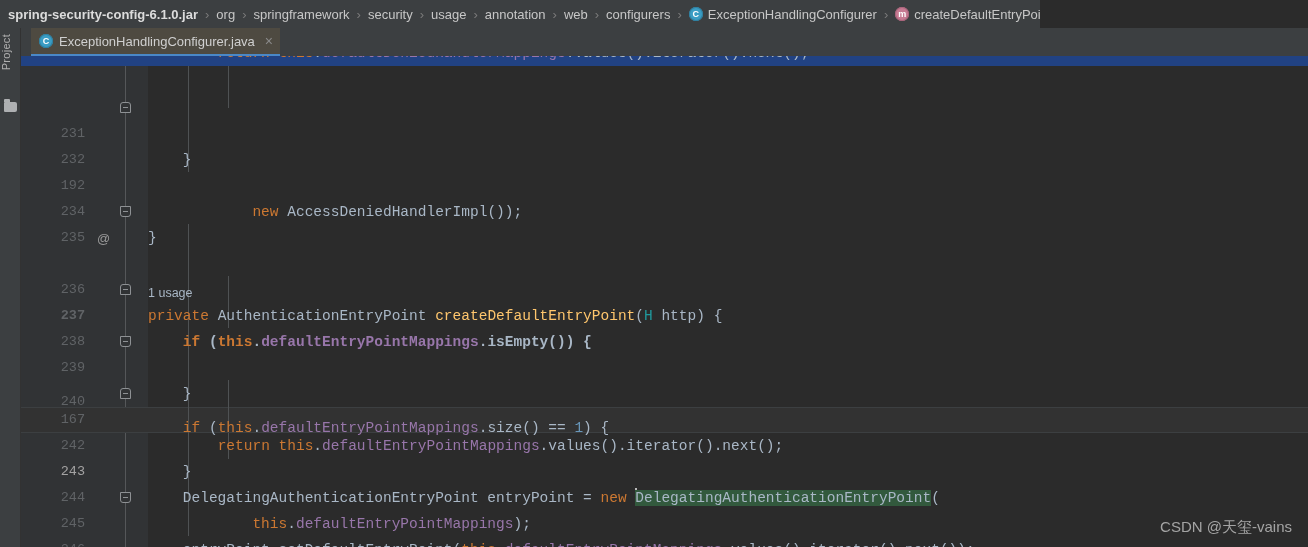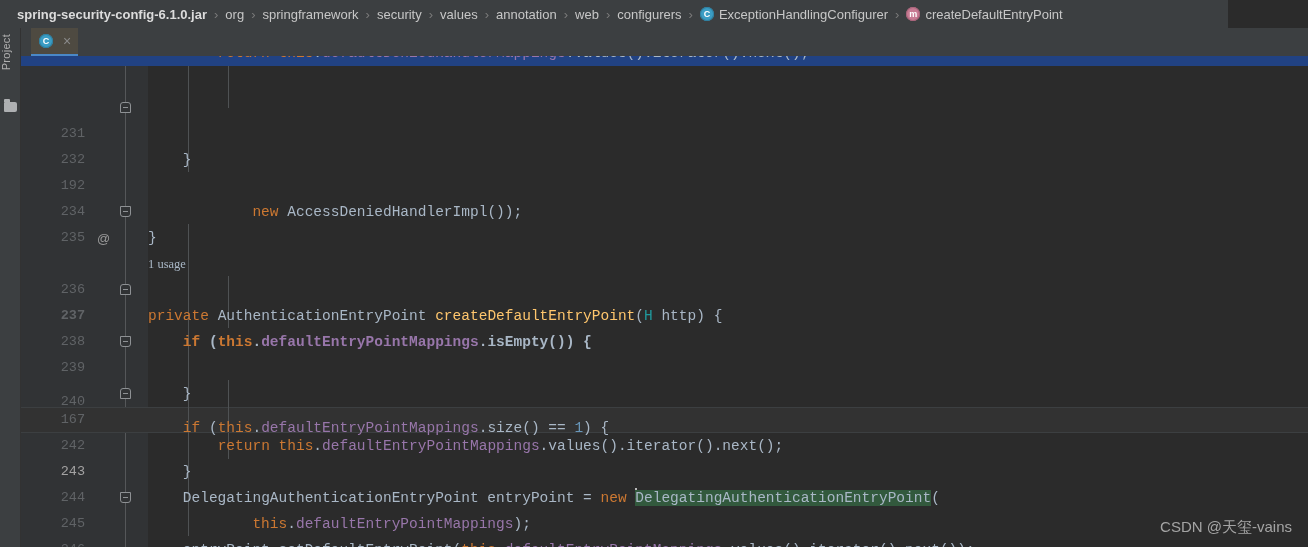--- a/index.html
+++ b/index.html
@@ -6,24 +6,24 @@
   html, body {
     width: 1308px; height: 547px;
     background: #2b2b2b;
     font-family: "Liberation Sans", sans-serif;
     overflow: hidden;
   }
   .app { position: relative; width: 1308px; height: 547px; background: #2b2b2b; }
 
   
   .breadcrumb-bar {
-    position: absolute; top: 0; left: 0; width: 1228px; height: 28px;
+    position: absolute; top: 0; left: 0; width: 1040px; height: 28px;
     background: #3c3f41;
     display: flex; align-items: center;
-    padding-left: 17px;
+    padding-left: 8px;
     font-size: 13px; color: #bbbbbb;
     white-space: nowrap; overflow: hidden;
   }
   .crumb { display: flex; align-items: center; gap: 5px; }
   .crumb-text { color: #c7c7c7; }
   .crumb-text.bold { font-weight: bold; color: #dcdcdc; }
   .crumb-sep { color: #7a7a7a; padding: 0 7px; font-size: 13px; }
   .icon-circle {
     width: 14px; height: 14px; border-radius: 50%;
     display: inline-flex; align-items: center; justify-content: center;
@@ -123,21 +123,21 @@
   
   .kw   { color: #cc7832; }          
   .this { color: #cc7832; }          
   .fld  { color: #9876aa; }          
   .typ  { color: #a9b7c6; }          
   .mname{ color: #ffc66d; }          
   .tparam{ color: #20999d; }         
   .num  { color: #6897bb; }          
   .pl   { color: #a9b7c6; }          
   .brc  { color: #a9b7c6; }
-  .hint { color: #787878; font-family: Liberation Serif, serif; font-size: 12.5px; font-style: normal; }
+  .hint { color: #787878; font-family: Liberation Sans, sans-serif; font-size: 12.5px; font-style: normal; margin-top: 29px; }
 
   .hl-ident { background: #32593d; }
 
   .caret {
     display: inline-block; width: 0; border-left: 2px solid #bbbbbb;
     height: 17px; vertical-align: -3px; margin-right: -2px;
   }
 
   
   .fold {
@@ -219,21 +219,21 @@
     <span class="crumb-sep">›</span>
     <span class="crumb">
       <span class="crumb-text">springframework</span>
     </span>
     <span class="crumb-sep">›</span>
     <span class="crumb">
       <span class="crumb-text">security</span>
     </span>
     <span class="crumb-sep">›</span>
     <span class="crumb">
-      <span class="crumb-text">values</span>
+      <span class="crumb-text">usage</span>
     </span>
     <span class="crumb-sep">›</span>
     <span class="crumb">
       <span class="crumb-text">annotation</span>
     </span>
     <span class="crumb-sep">›</span>
     <span class="crumb">
       <span class="crumb-text">web</span>
     </span>
     <span class="crumb-sep">›</span>
@@ -253,20 +253,21 @@
   </div>
 
   <div class="tool-strip">
     <div class="vlabel">Project</div>
     <div class="folder-icon"></div>
   </div>
 
   <div class="tab-bar">
     <div class="tab">
       <span class="icon-circle icon-class">C</span>
+      <span class="tab-title">ExceptionHandlingConfigurer.java</span>
       <span class="tab-close">×</span>
     </div>
   </div>
 
   <div class="editor">
 
     <div class="gutter"></div>
     <div class="fold-rail"></div>
     <div class="code-area"></div>
 

